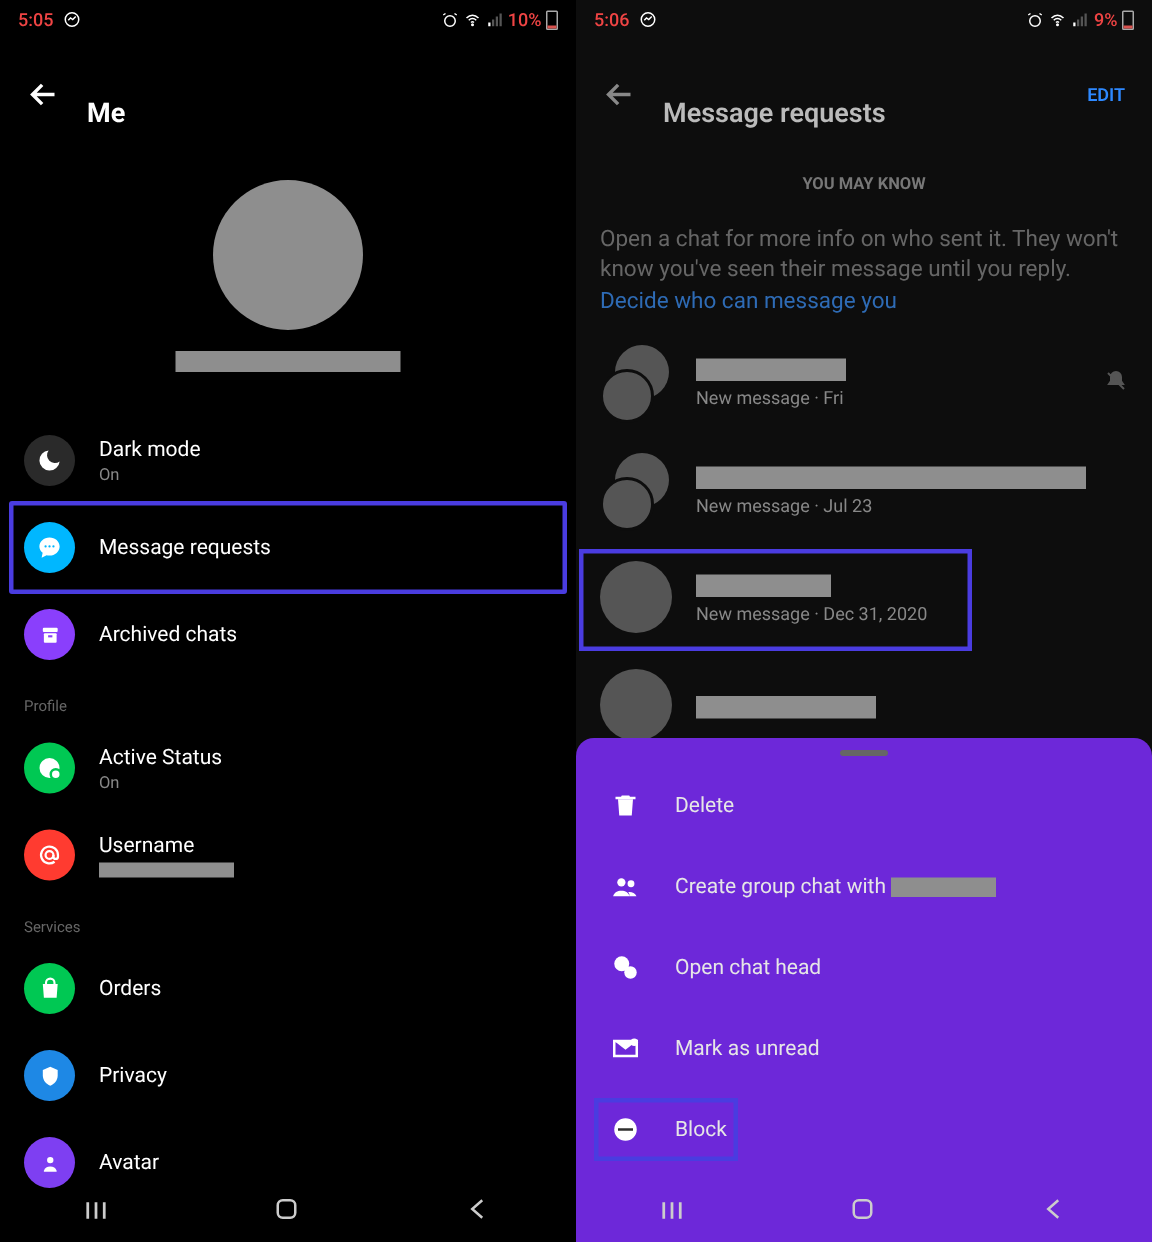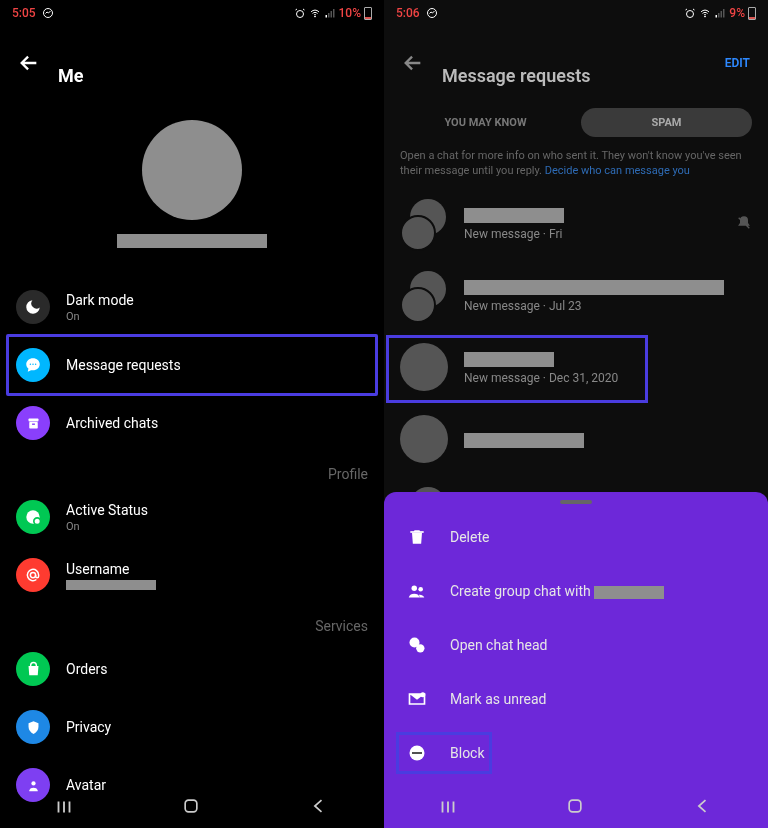--- a/index.html
+++ b/index.html
@@ -75,21 +75,21 @@
   }
   .menu-row .sub { color: #888; font-size: 11px; margin-top: 2px; }
   .menu-icon {
     width: 34px; height: 34px; border-radius: 50%;
     display: flex; align-items: center; justify-content: center;
     flex-shrink: 0;
   }
   .menu-label { font-size: 14px; }
   .menu-text { display: flex; flex-direction: column; }
   .section-label {
-    color: #666; font-size: 14px; padding: 14px 16px 6px; text-align: right;
+    color: #666; font-size: 10px; padding: 14px 16px 6px;
   }
   .highlight {
     position: absolute; inset: -2px 6px -2px 6px;
     border: 3px solid #4a3ce0; border-radius: 2px; pointer-events: none;
   }
   .redact-mini {
     width: 90px; height: 10px; background: #8e8e8e; margin-top: 3px;
   }
   
   .bg-dark { background: #2a2a2a; }
@@ -109,21 +109,21 @@
   
   .tabs-row {
     display: flex; gap: 10px; padding: 8px 16px; align-items: center; justify-content: center;
   }
   .tab {
     flex: 1; text-align: center; color: #777; font-size: 11px; font-weight: 700;
     padding: 8px 0; border-radius: 16px;
   }
   .tab.active { background: #3a3a3a; color: #aaa; }
   .info-text {
-    color: #666; font-size: 11px; padding: 4px 16px 10px; line-height: 1.35;
+    color: #666; font-size: 15px; padding: 4px 16px 10px; line-height: 1.35;
   }
   .info-text .link { color: #2e6bb5; }
   .request-row {
     display: flex; align-items: center; gap: 12px; padding: 10px 16px;
     position: relative;
   }
   .avatar-wrap { position: relative; width: 52px; height: 52px; flex-shrink: 0; }
   .avatar-a { width: 36px; height: 36px; border-radius: 50%; background: #555; position: absolute; top: 0; left: 10px; }
   .avatar-b { width: 36px; height: 36px; border-radius: 50%; background: #555; position: absolute; bottom: 0; left: 0; border: 2px solid #0d0d0d; }
   .avatar-single { width: 48px; height: 48px; border-radius: 50%; background: #555; }
@@ -383,21 +383,20 @@
           <path d="M20 12H4M11 5l-7 7 7 7"></path>
         </svg>
     </span>
     <span class="page-title dim">Message requests</span>
     <span class="header-spacer"></span>
     <span class="edit-link">EDIT</span>
   </div>
 
   <div class="tabs-row">
     <div class="tab">YOU MAY KNOW</div>
-    <div class="tab active">SPAM</div>
   </div>
 
   <div class="info-text">
     <span>Open a chat for more info on who sent it. They won't know you've seen their message until you reply. </span><span class="link">Decide who can message you</span>
   </div>
 
   <div class="scroll-area" id="requests-list">
       <div class="request-row">
         <div class="avatar-wrap">
           <div class="avatar-a"></div>

